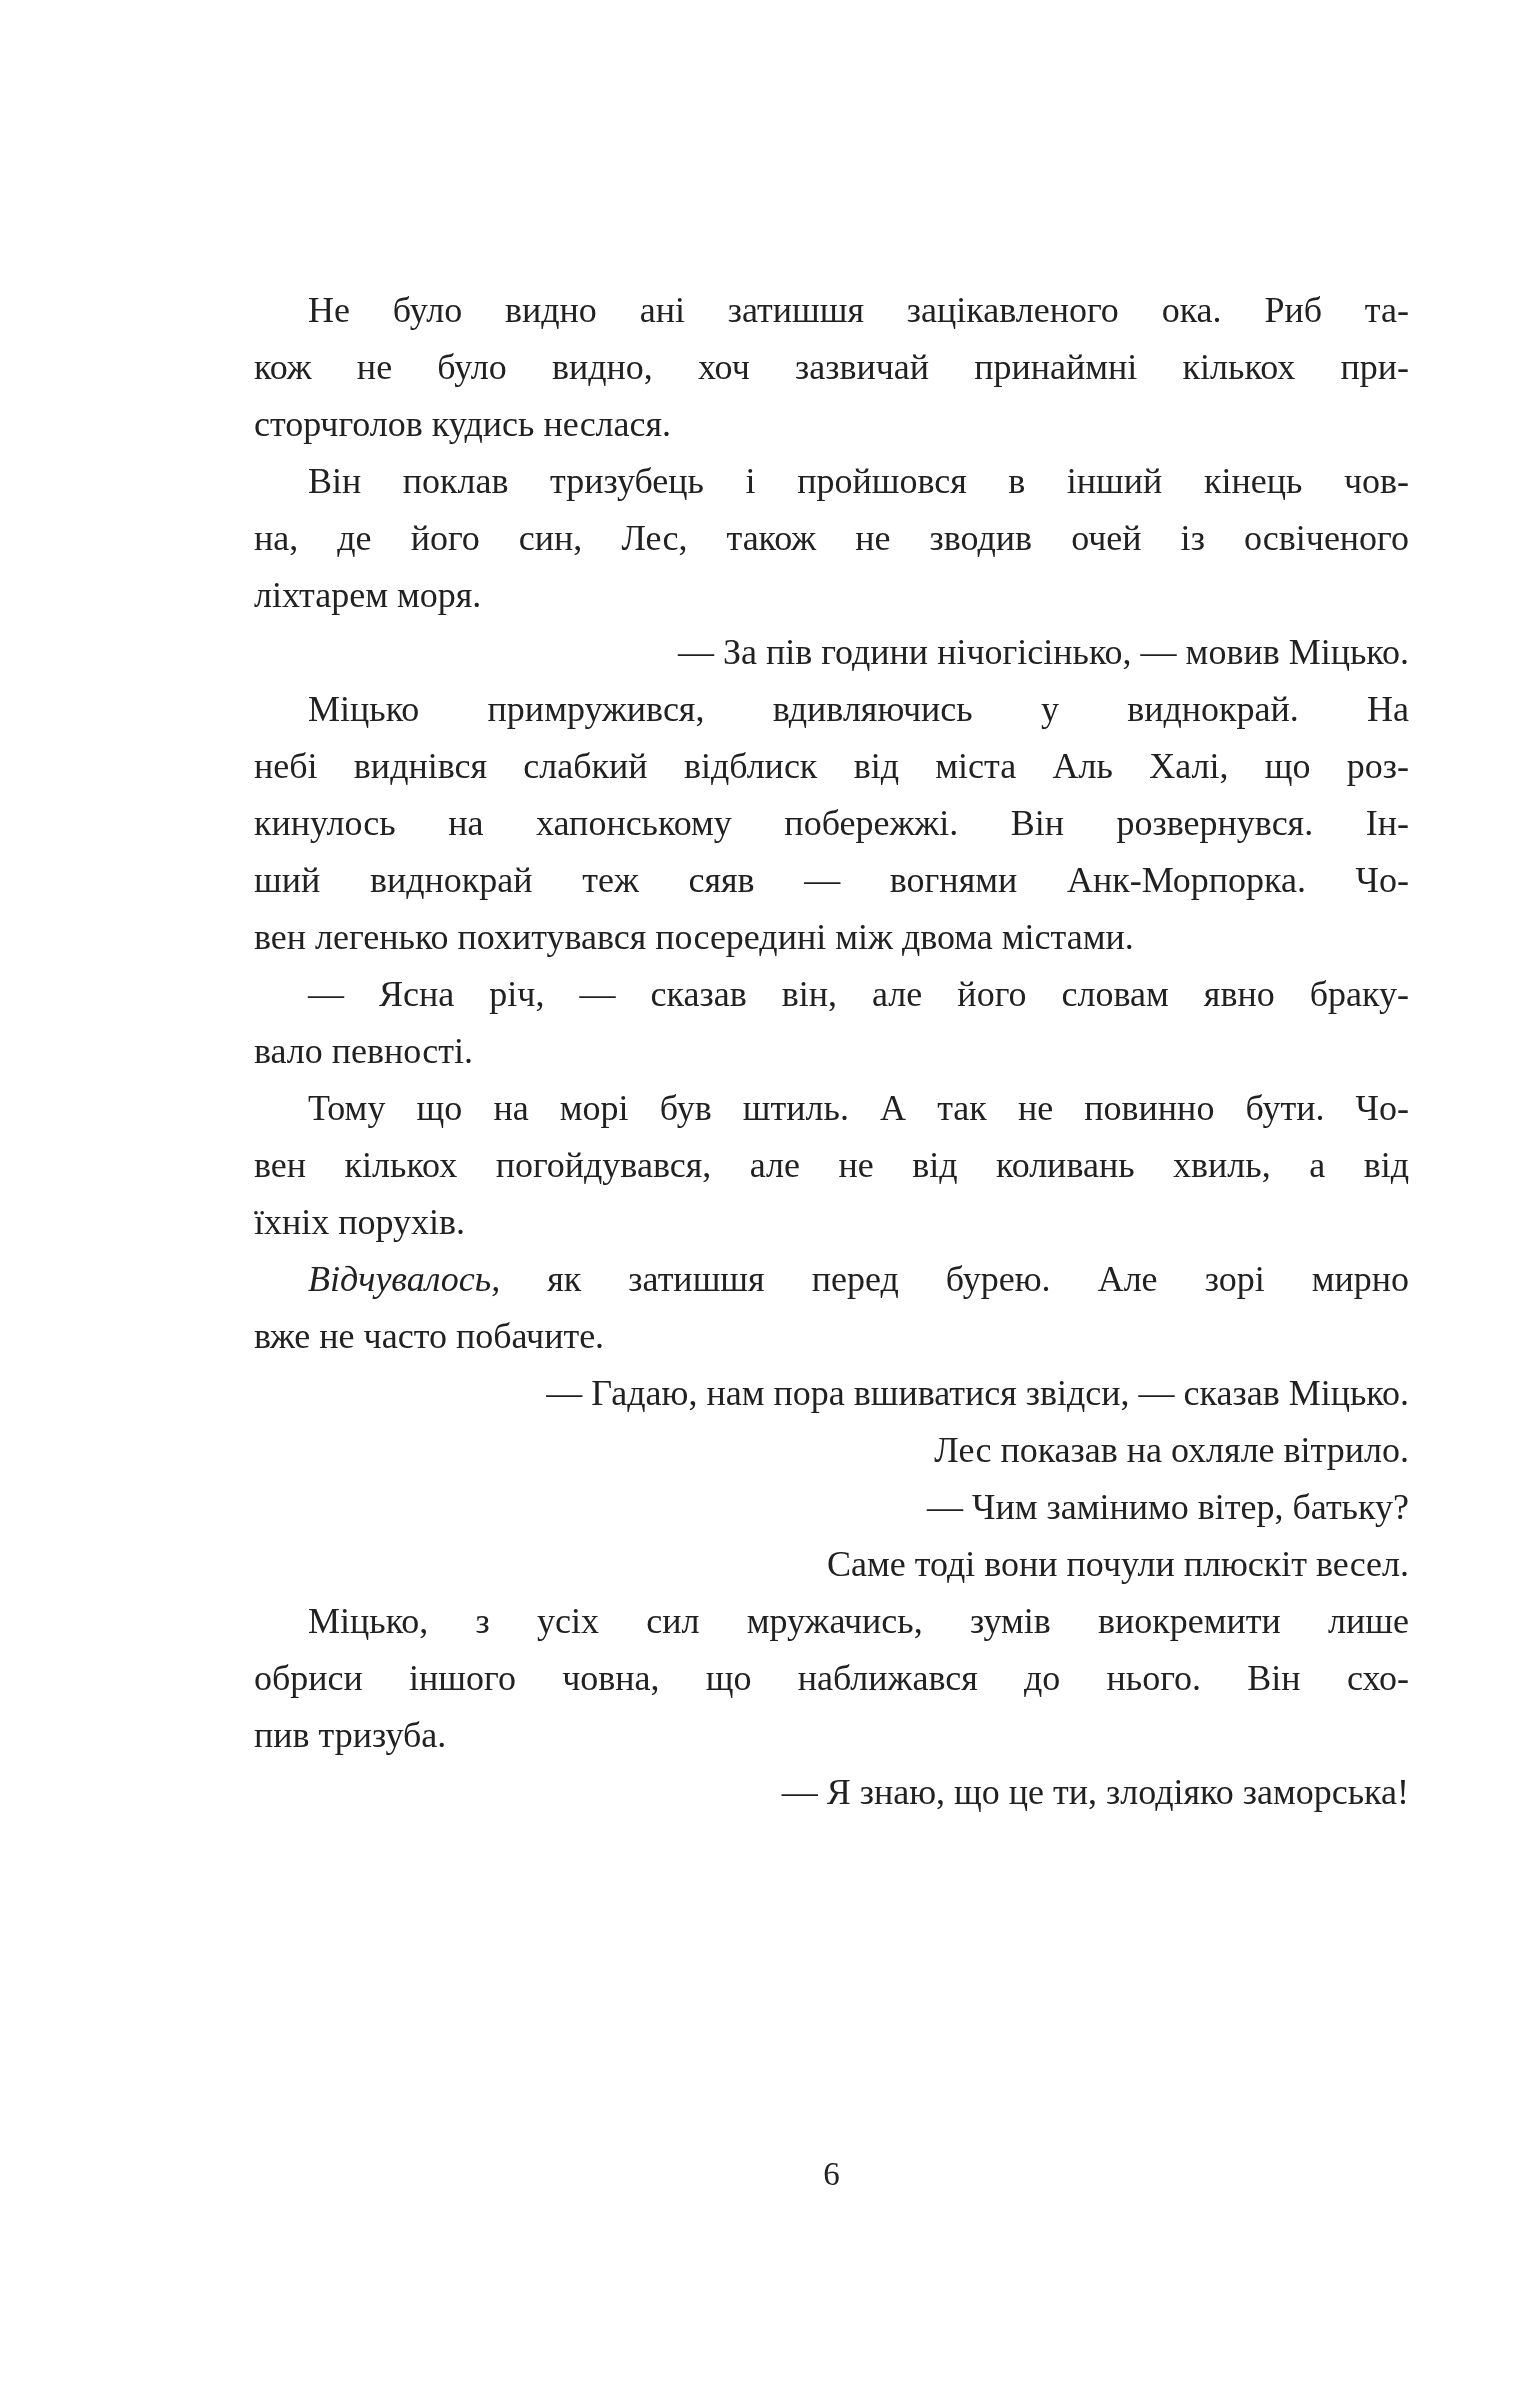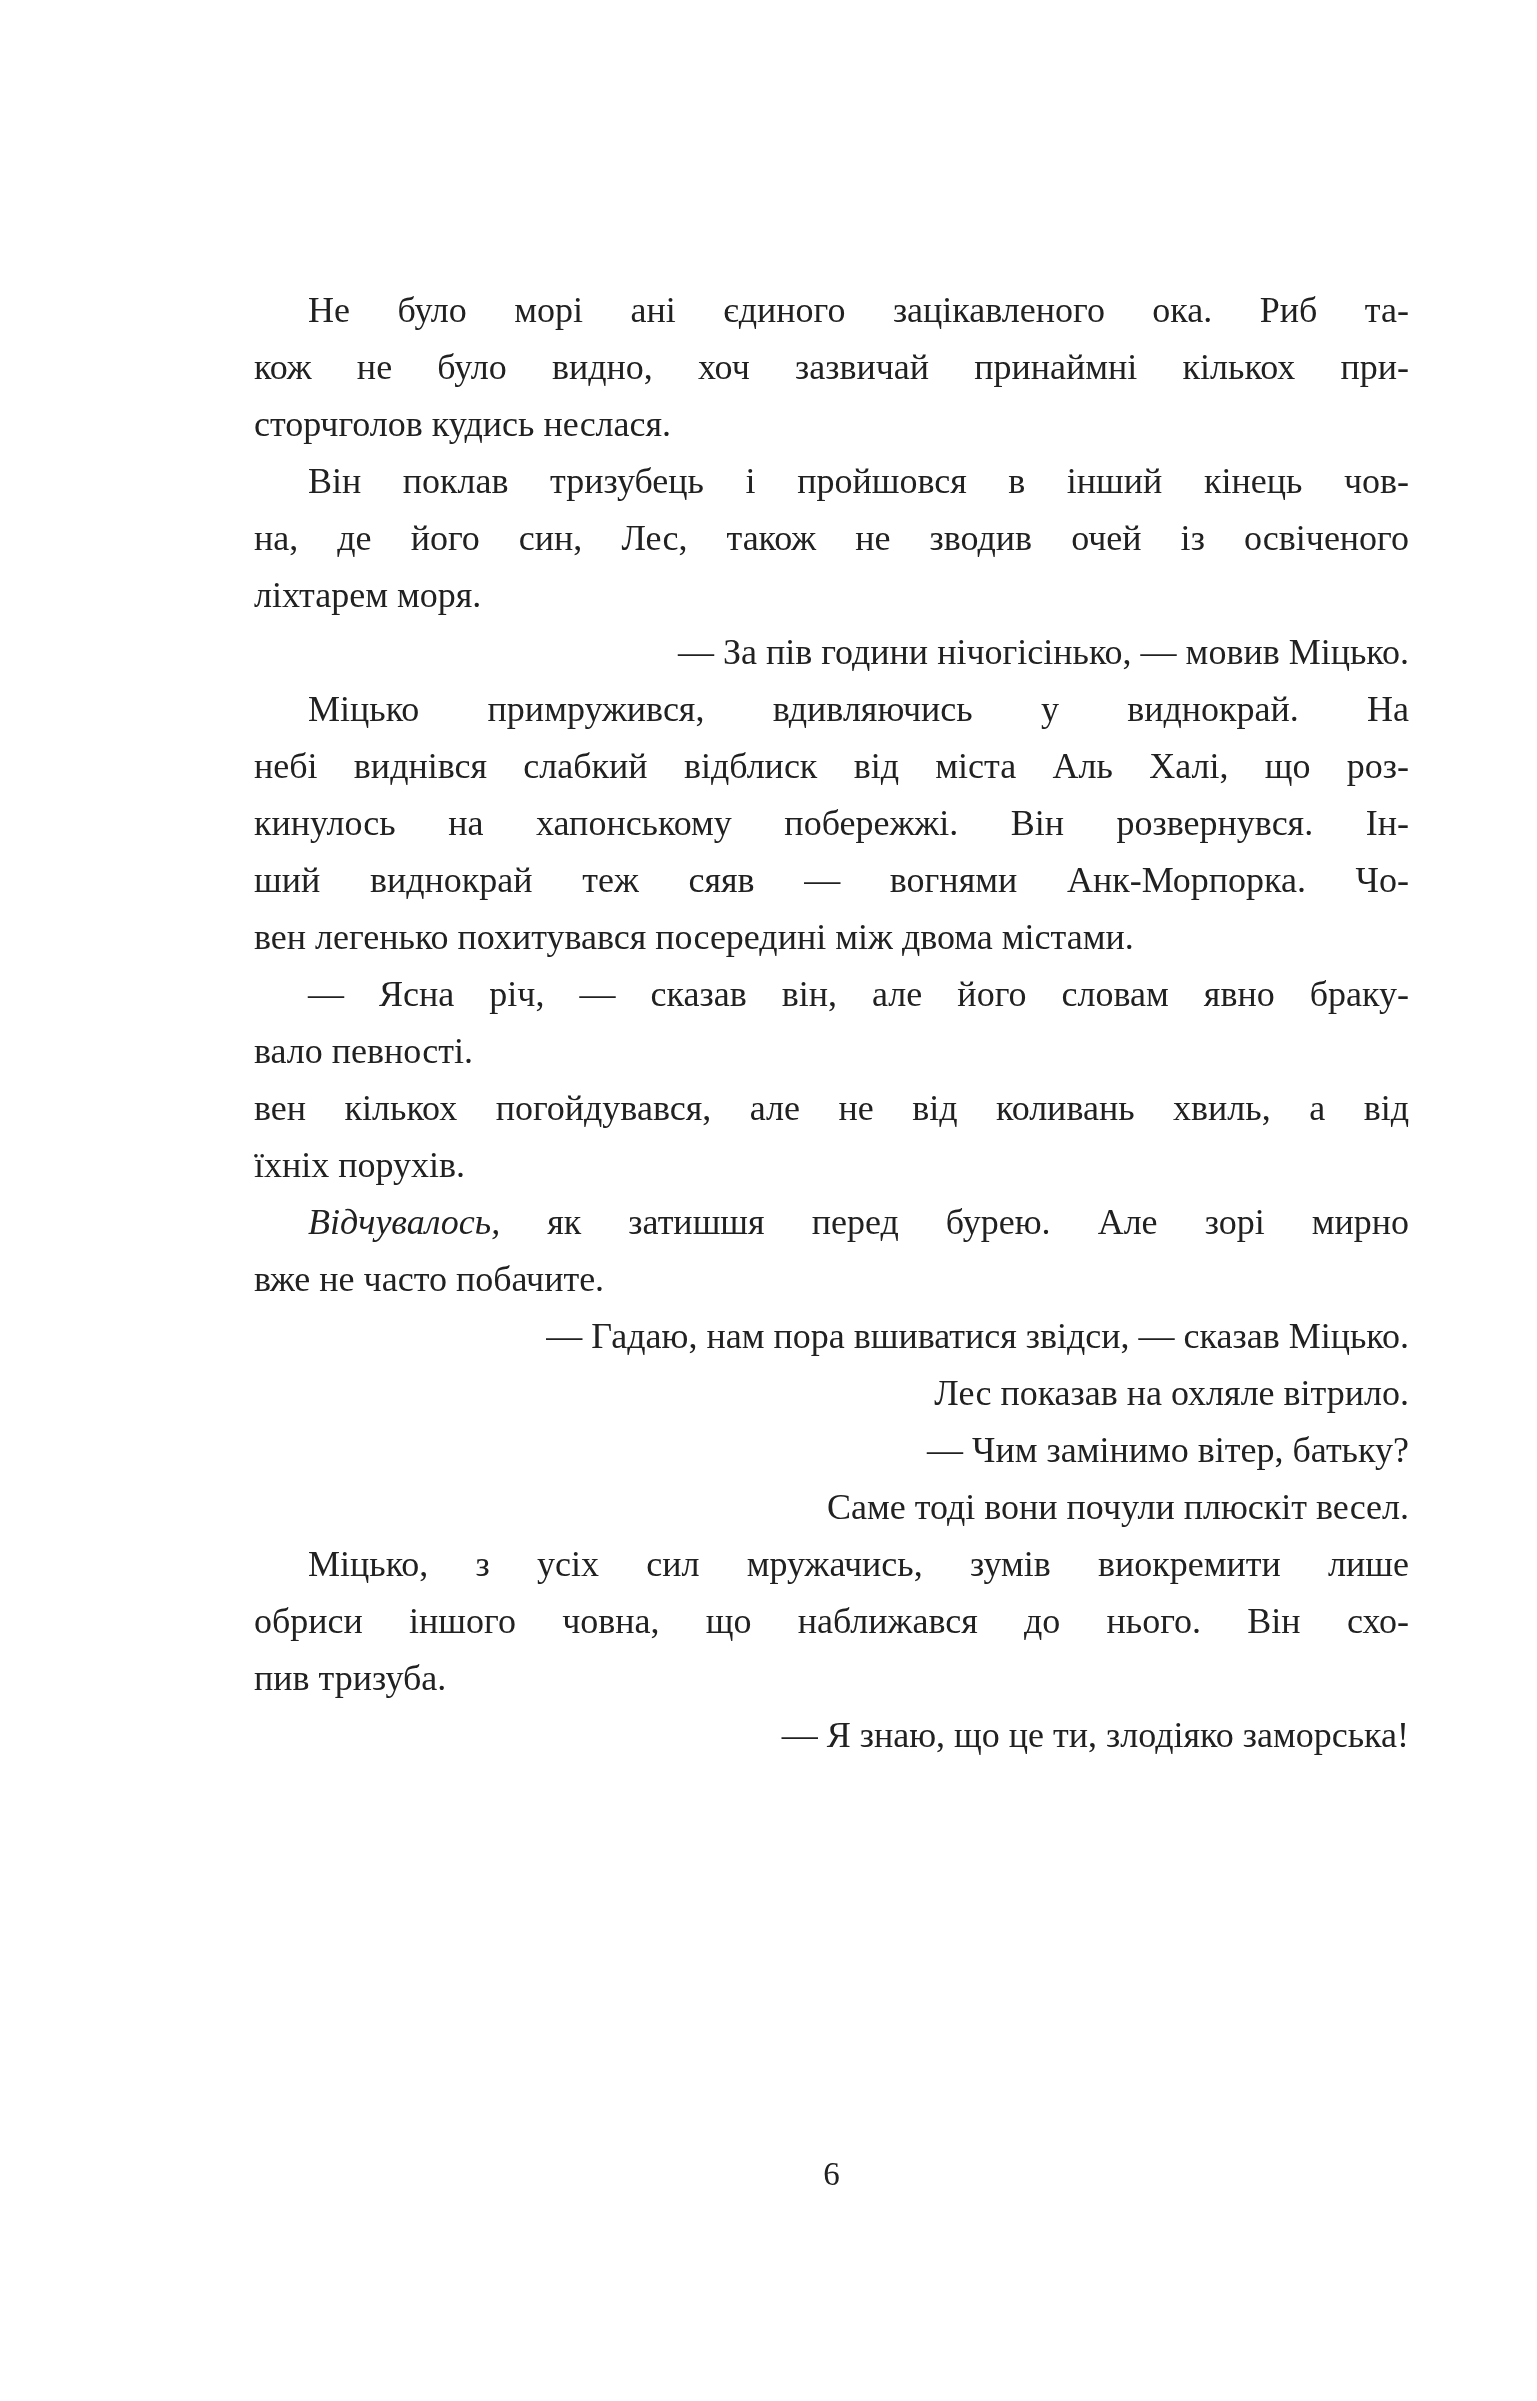--- a/index.html
+++ b/index.html
@@ -54,21 +54,21 @@
     line-height: 40px;
     color: #212121;
   }
 </style>
 </head>
 <body>
 
 <div class="page">
   <div class="text-block">
       <p class="para">
-        <span class="line first just"><span>Не було морі ані єдиного зацікавленого ока. Риб та-</span></span>
+        <span class="line first just"><span>Не було видно ані затишшя зацікавленого ока. Риб та-</span></span>
         <span class="line just"><span>кож не було видно, хоч зазвичай принаймні кількох при-</span></span>
         <span class="line"><span>сторчголов кудись неслася.</span></span>
       </p>
       <p class="para">
         <span class="line first just"><span>Він поклав тризубець і пройшовся в інший кінець чов-</span></span>
         <span class="line just"><span>на, де його син, Лес, також не зводив очей із освіченого</span></span>
         <span class="line"><span>ліхтарем моря.</span></span>
       </p>
       <p class="para">
         <span class="line first"><span>— За пів години нічогісінько, — мовив Міцько.</span></span>
@@ -78,20 +78,21 @@
         <span class="line just"><span>небі виднівся слабкий відблиск від міста Аль Халі, що роз-</span></span>
         <span class="line just"><span>кинулось на хапонському побережжі. Він розвернувся. Ін-</span></span>
         <span class="line just"><span>ший виднокрай теж сяяв — вогнями Анк-Морпорка. Чо-</span></span>
         <span class="line"><span>вен легенько похитувався посередині між двома містами.</span></span>
       </p>
       <p class="para">
         <span class="line first just"><span>— Ясна річ, — сказав він, але його словам явно браку-</span></span>
         <span class="line"><span>вало певності.</span></span>
       </p>
       <p class="para">
+        <span class="line first just"><span>Тому що на морі був штиль. А так не повинно бути. Чо-</span></span>
         <span class="line just"><span>вен кількох погойдувався, але не від коливань хвиль, а від</span></span>
         <span class="line"><span>їхніх порухів.</span></span>
       </p>
       <p class="para">
         <span class="line first just"><i>Відчувалось,</i><span> як затишшя перед бурею. Але зорі мирно</span></span>
       </p>
       <p class="para">
         <span class="line"><span>вже не часто побачите.</span></span>
       </p>
       <p class="para">

